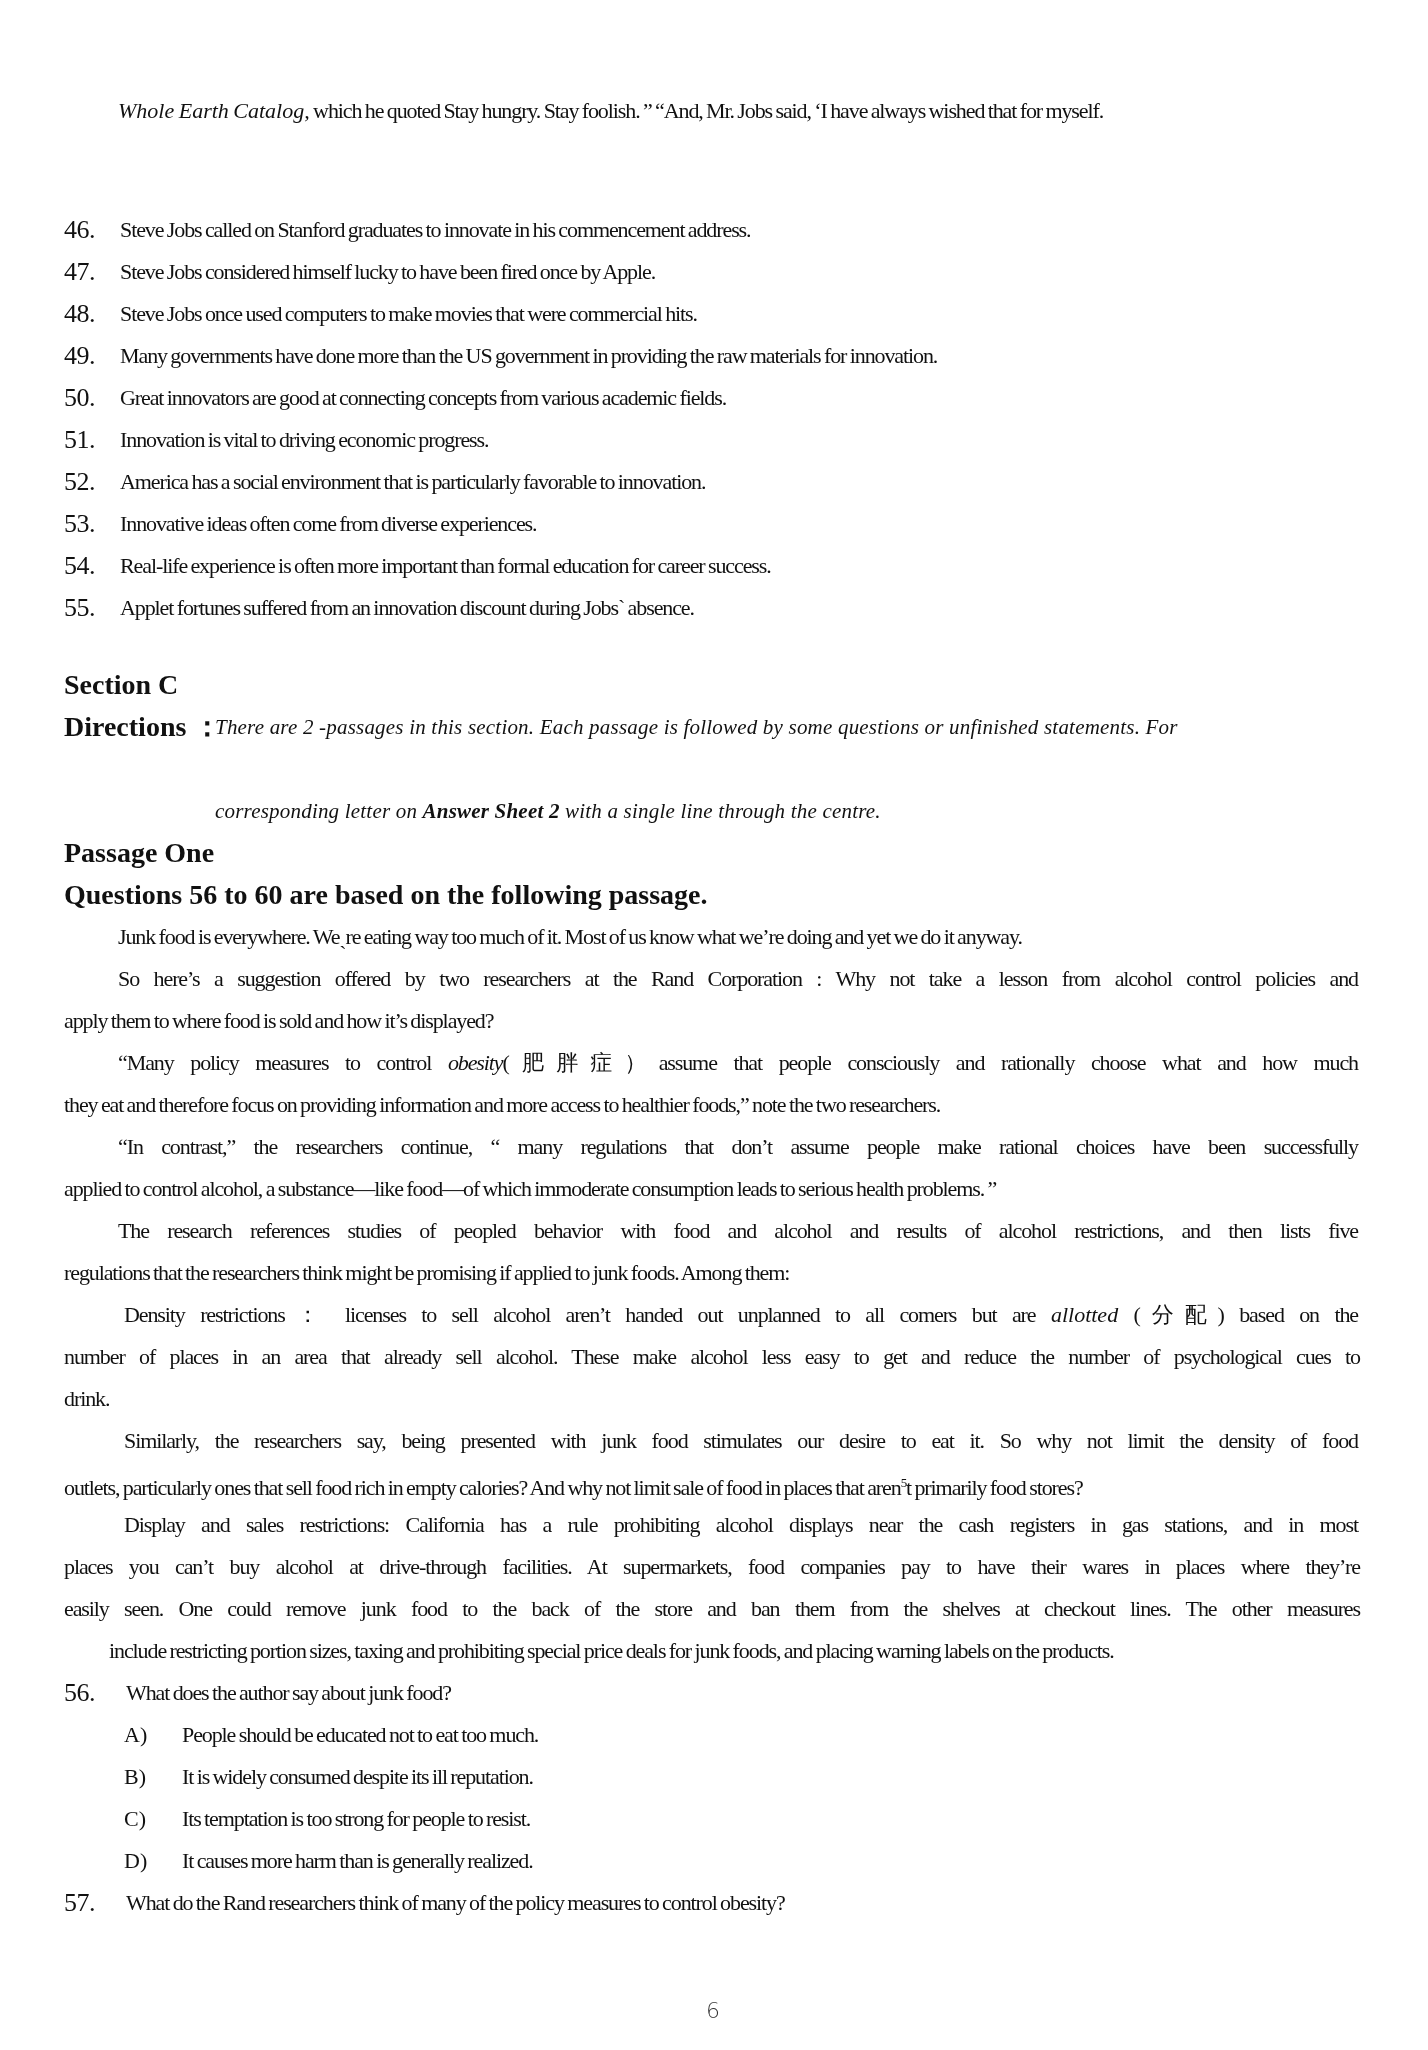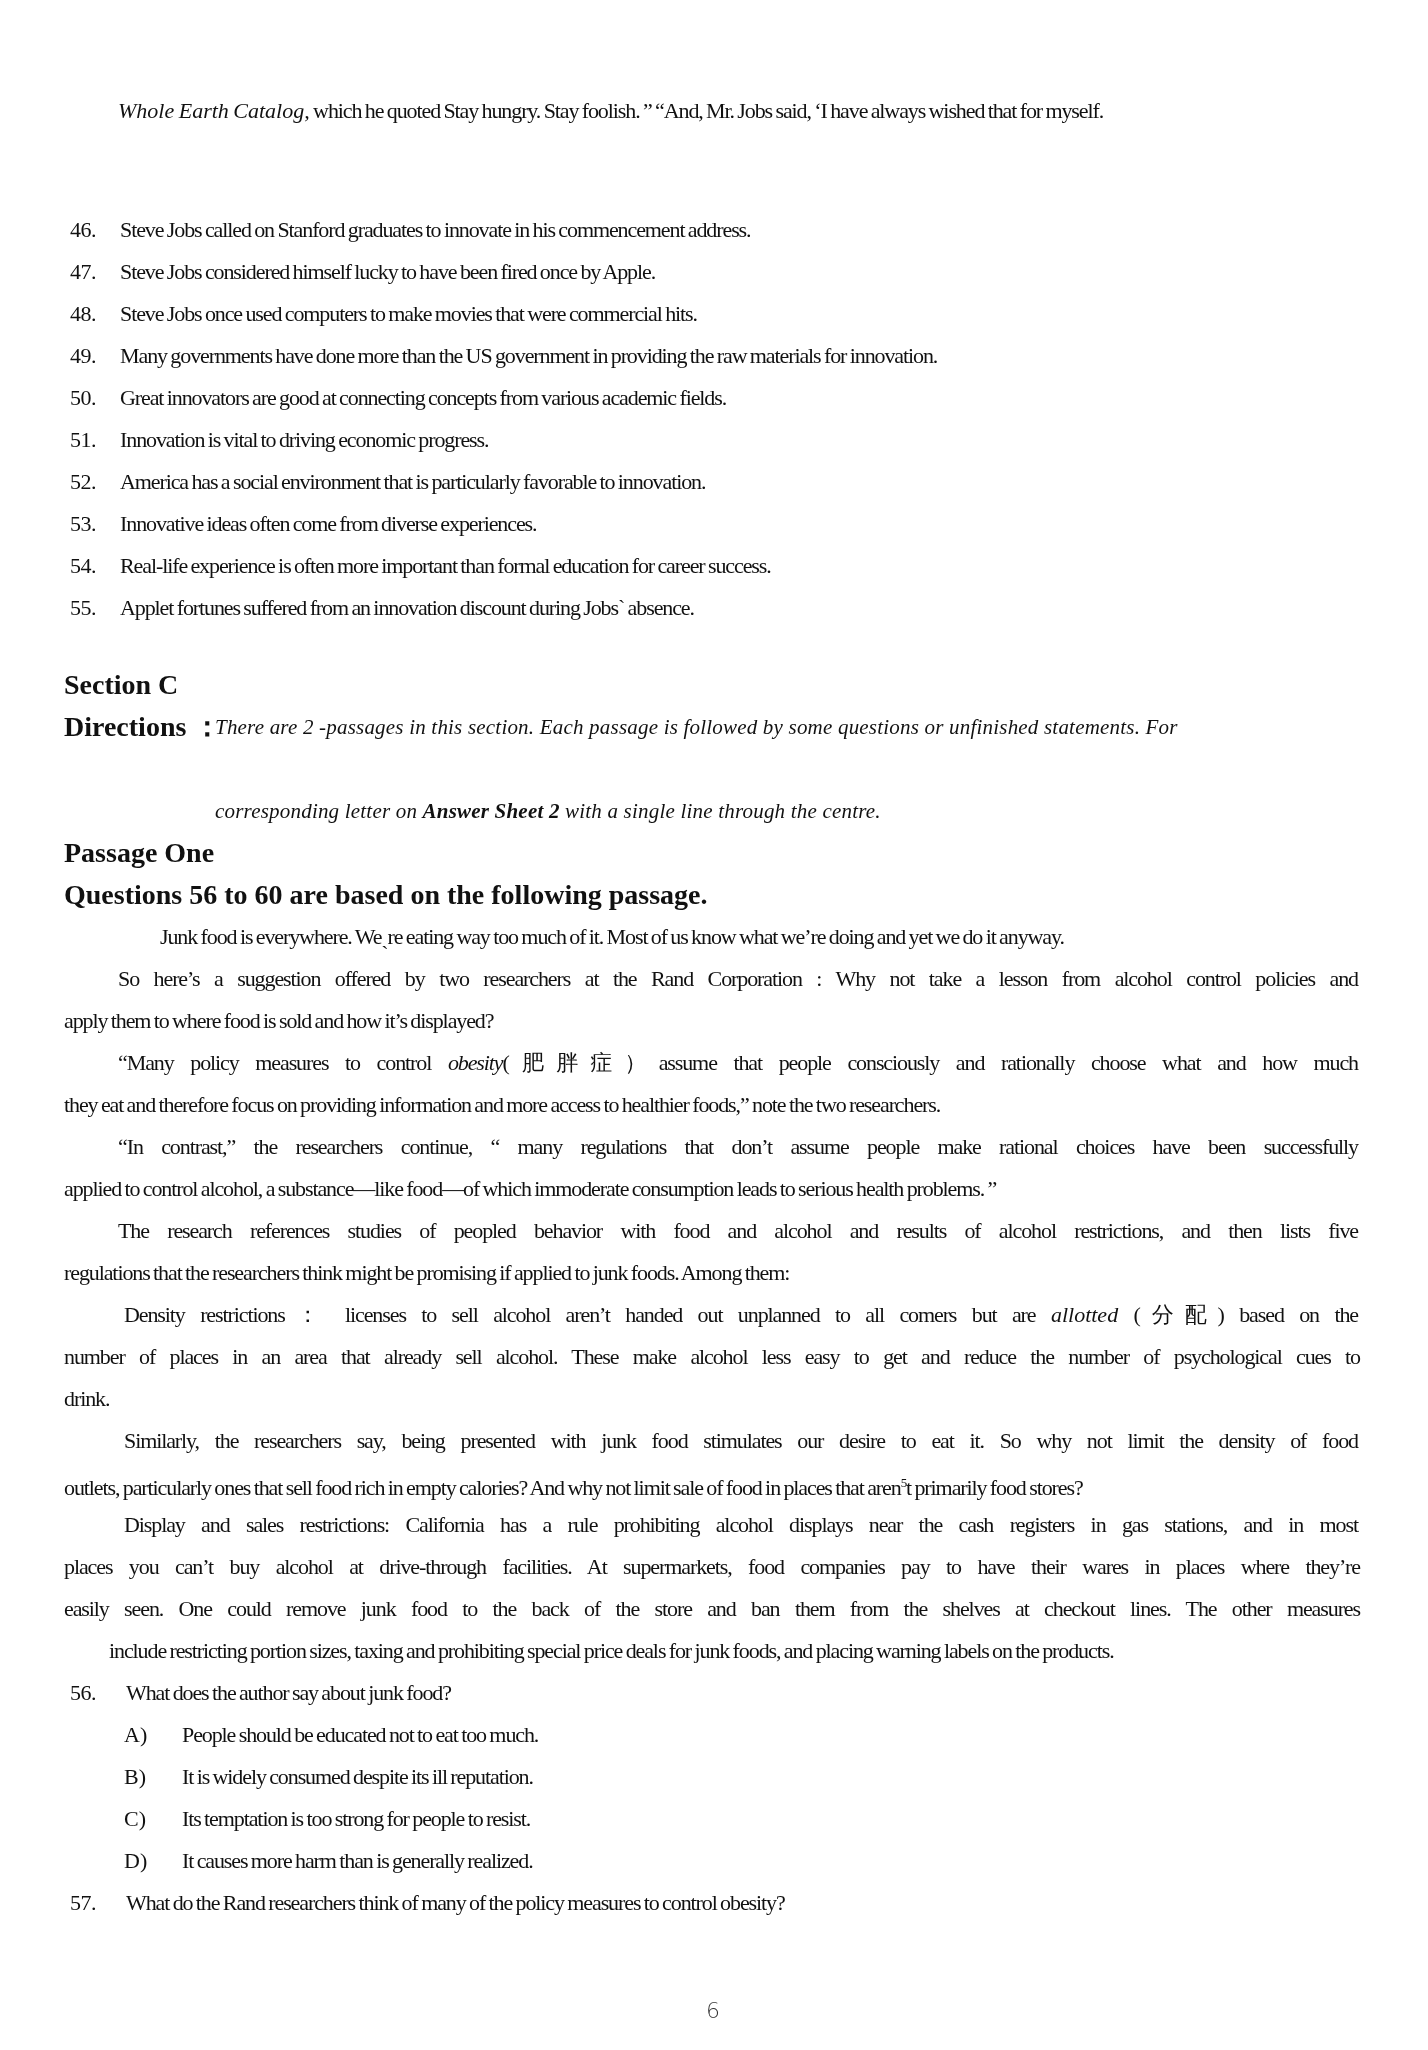--- a/index.html
+++ b/index.html
@@ -6,21 +6,21 @@
   body {
     width: 1428px; height: 2050px; position: relative; overflow: hidden;
     font-family: "Liberation Serif", "DejaVu Serif", serif;
     color: #111111;
   }
   .page { position: absolute; left: 0; top: 0; width: 1428px; height: 1898px; }
   .cond { font-size: 22px; letter-spacing: -1.1px; word-spacing: -1px; }
   .line { position: absolute; white-space: nowrap; line-height: 30px; }
   .it { font-style: italic; }
   .b { font-weight: bold; }
-  .num { position: absolute; left: 70px; font-size: 22px; letter-spacing: -0.5px; }
+  .num { position: absolute; left: 64px; font-size: 26px; letter-spacing: -0.5px; }
   .stmt { position: absolute; left: 120px; }
   .just { text-align: justify; text-align-last: justify; width: 1296px; }
   .just-ind { text-align: justify; text-align-last: justify; width: 1240px; }
   .hdr { font-size: 28px; font-weight: bold; letter-spacing: 0; }
   .dir { font-size: 21px; font-style: italic; letter-spacing: 0.2px; }
   .opt-letter { position: absolute; left: 124px; font-size: 22px; }
   .opt-text { position: absolute; left: 182px; }
   .pagenum { position: absolute; left: 706px; top: 1998px; font-size: 22px; font-family: "DejaVu Sans", sans-serif; font-weight: 300; color: #333; }
 </style>
 </head>
@@ -80,21 +80,21 @@
   <div class="line hdr" style="left:64px; top:712px;">Directions ：</div>
   <div class="line dir" style="left:215px; top:712px;">There are 2 -passages in this section. Each passage is followed by some questions or unfinished statements. For</div>
   <div class="line dir" style="left:215px; top:796px;">
     <span>corresponding letter on </span><span class="b">Answer Sheet 2</span><span> with a single line through the centre.</span>
   </div>
 
   <div class="line hdr" style="left:64px; top:838px;">Passage One</div>
   <div class="line hdr" style="left:64px; top:880px;">Questions 56 to 60 are based on the following passage.</div>
 
   <div>
-    <div class="line cond" style="left:118px; top:922px;margin-left:42px;">Junk food is everywhere. Weˎre eating way too much of it. Most of us know what we’re doing and yet we do it anyway.</div>
+    <div class="line cond" style="left:118px; top:922px;">Junk food is everywhere. Weˎre eating way too much of it. Most of us know what we’re doing and yet we do it anyway.</div>
 
     <div class="line cond just-ind" style="left:118px; top:964px;">So here’s a suggestion offered by two researchers at the Rand Corporation : Why not take a lesson from alcohol control policies and</div>
     <div class="line cond" style="left:64px; top:1006px;">apply them to where food is sold and how it’s displayed?</div>
 
     <div class="line cond just-ind" style="left:118px; top:1048px;">
       <span>“Many policy measures to control </span><span class="it">obesity</span><span>(肥胖症）assume that people consciously and rationally choose what and how much</span>
     </div>
     <div class="line cond" style="left:64px; top:1090px;">they eat and therefore focus on providing information and more access to healthier foods,” note the two researchers.</div>
 
     <div class="line cond just-ind" style="left:118px; top:1132px;">“In contrast,” the researchers continue, “ many regulations that don’t assume people make rational choices have been successfully</div>

